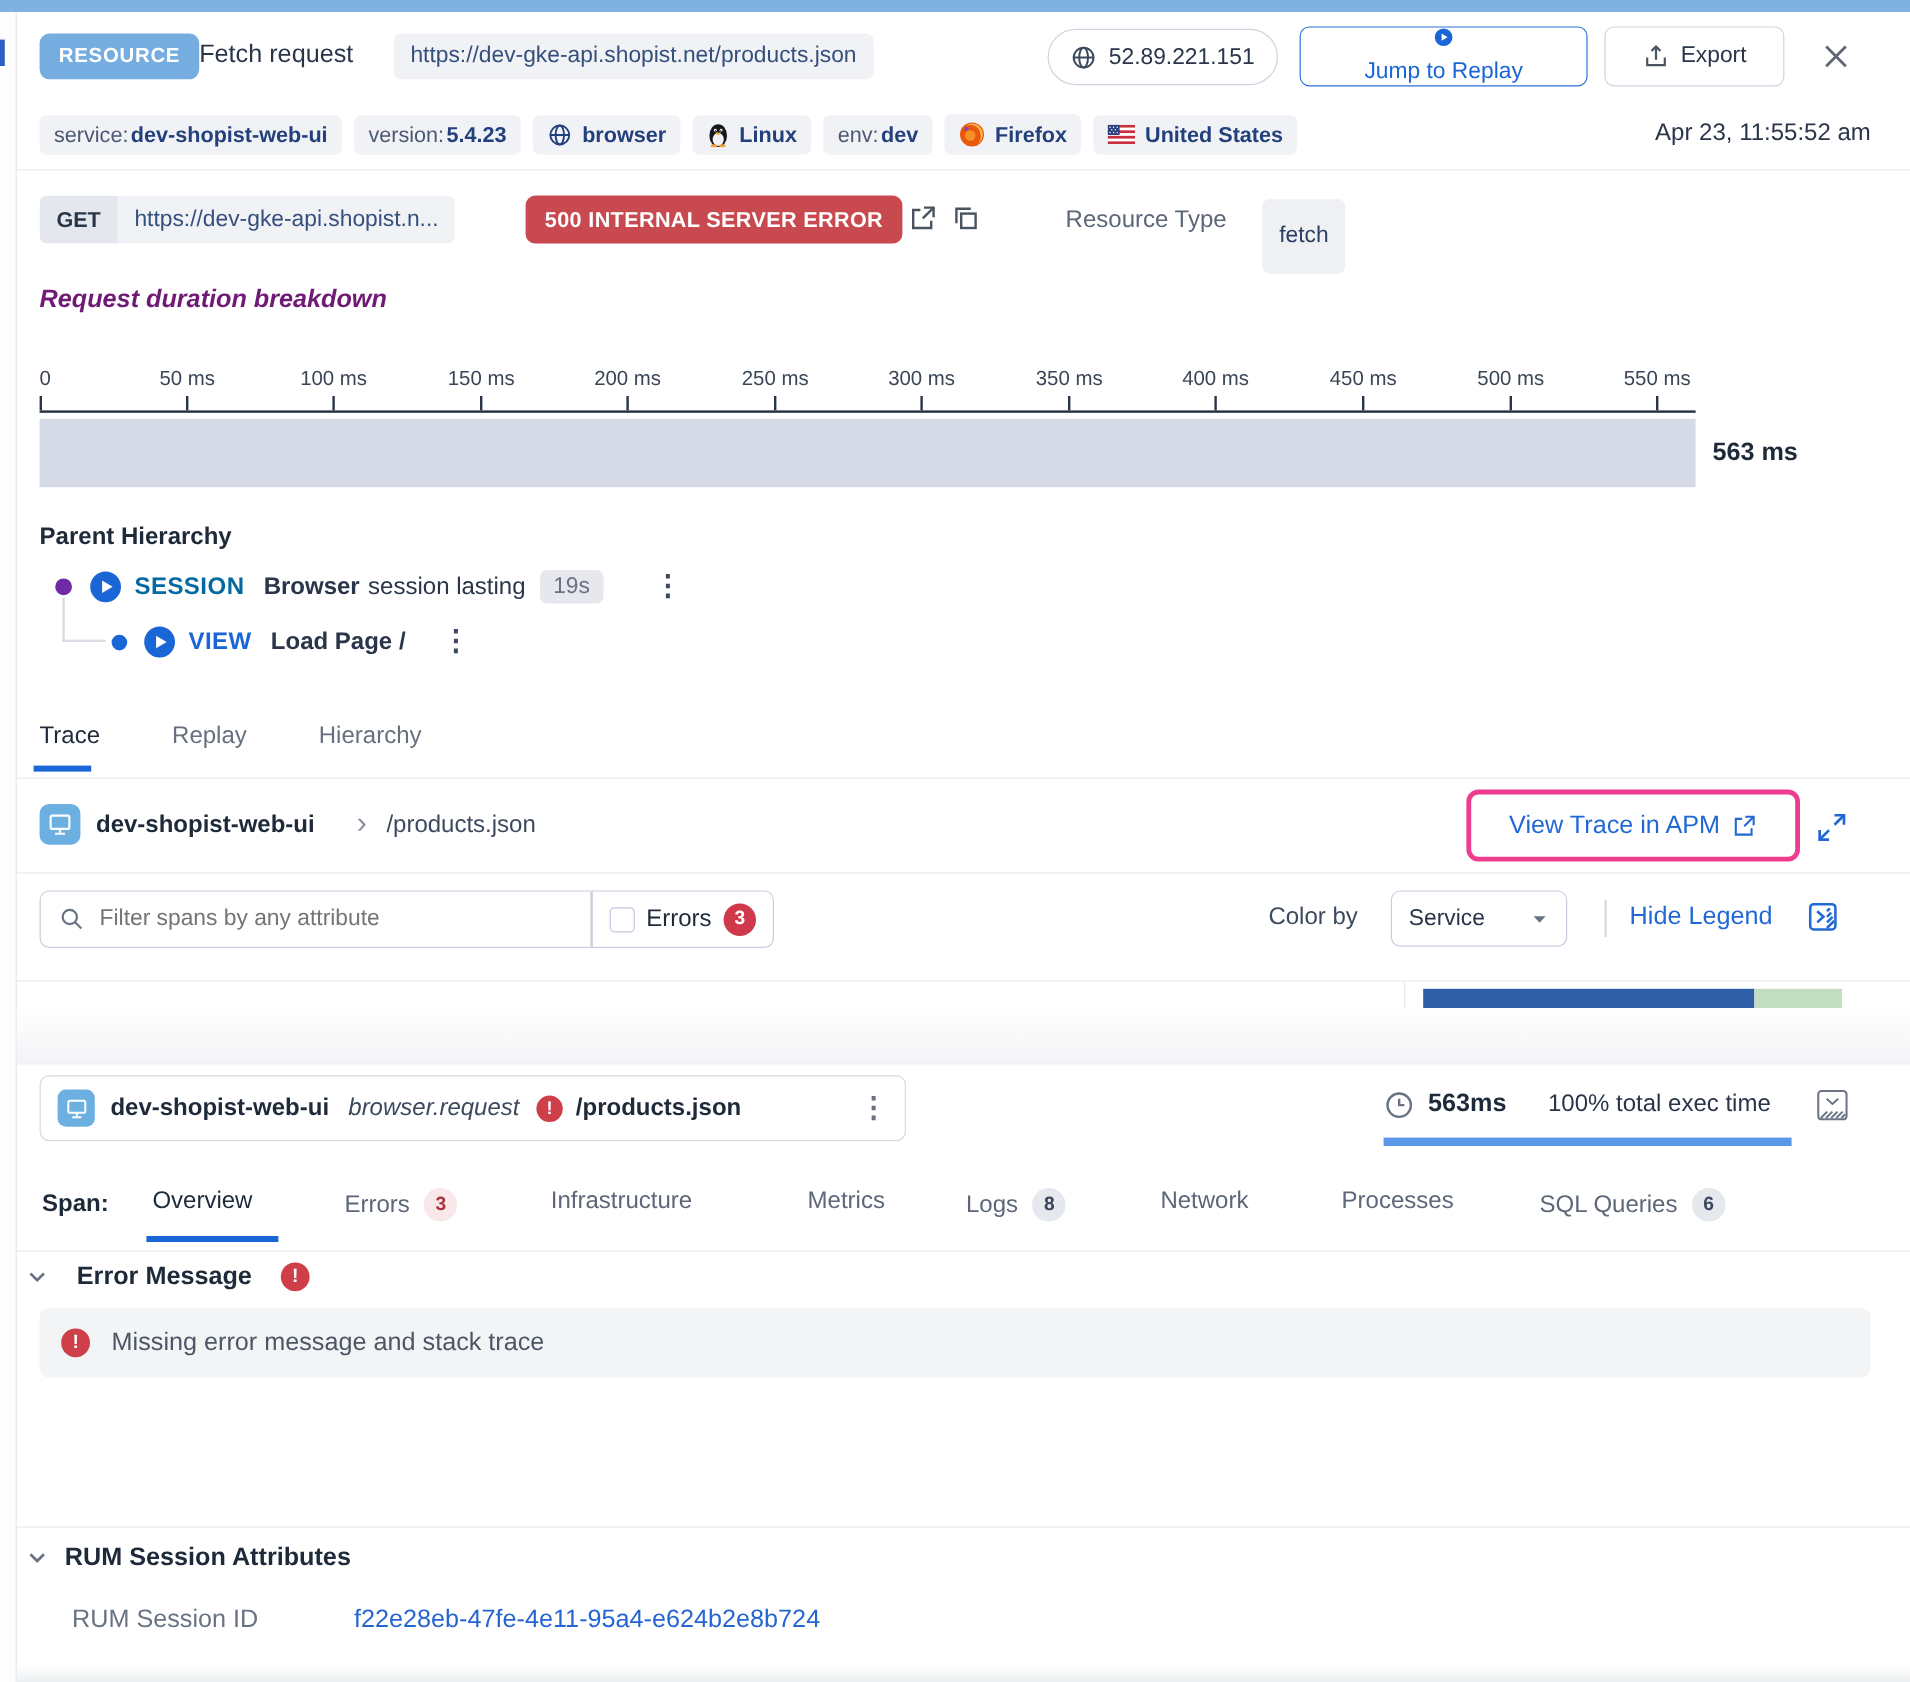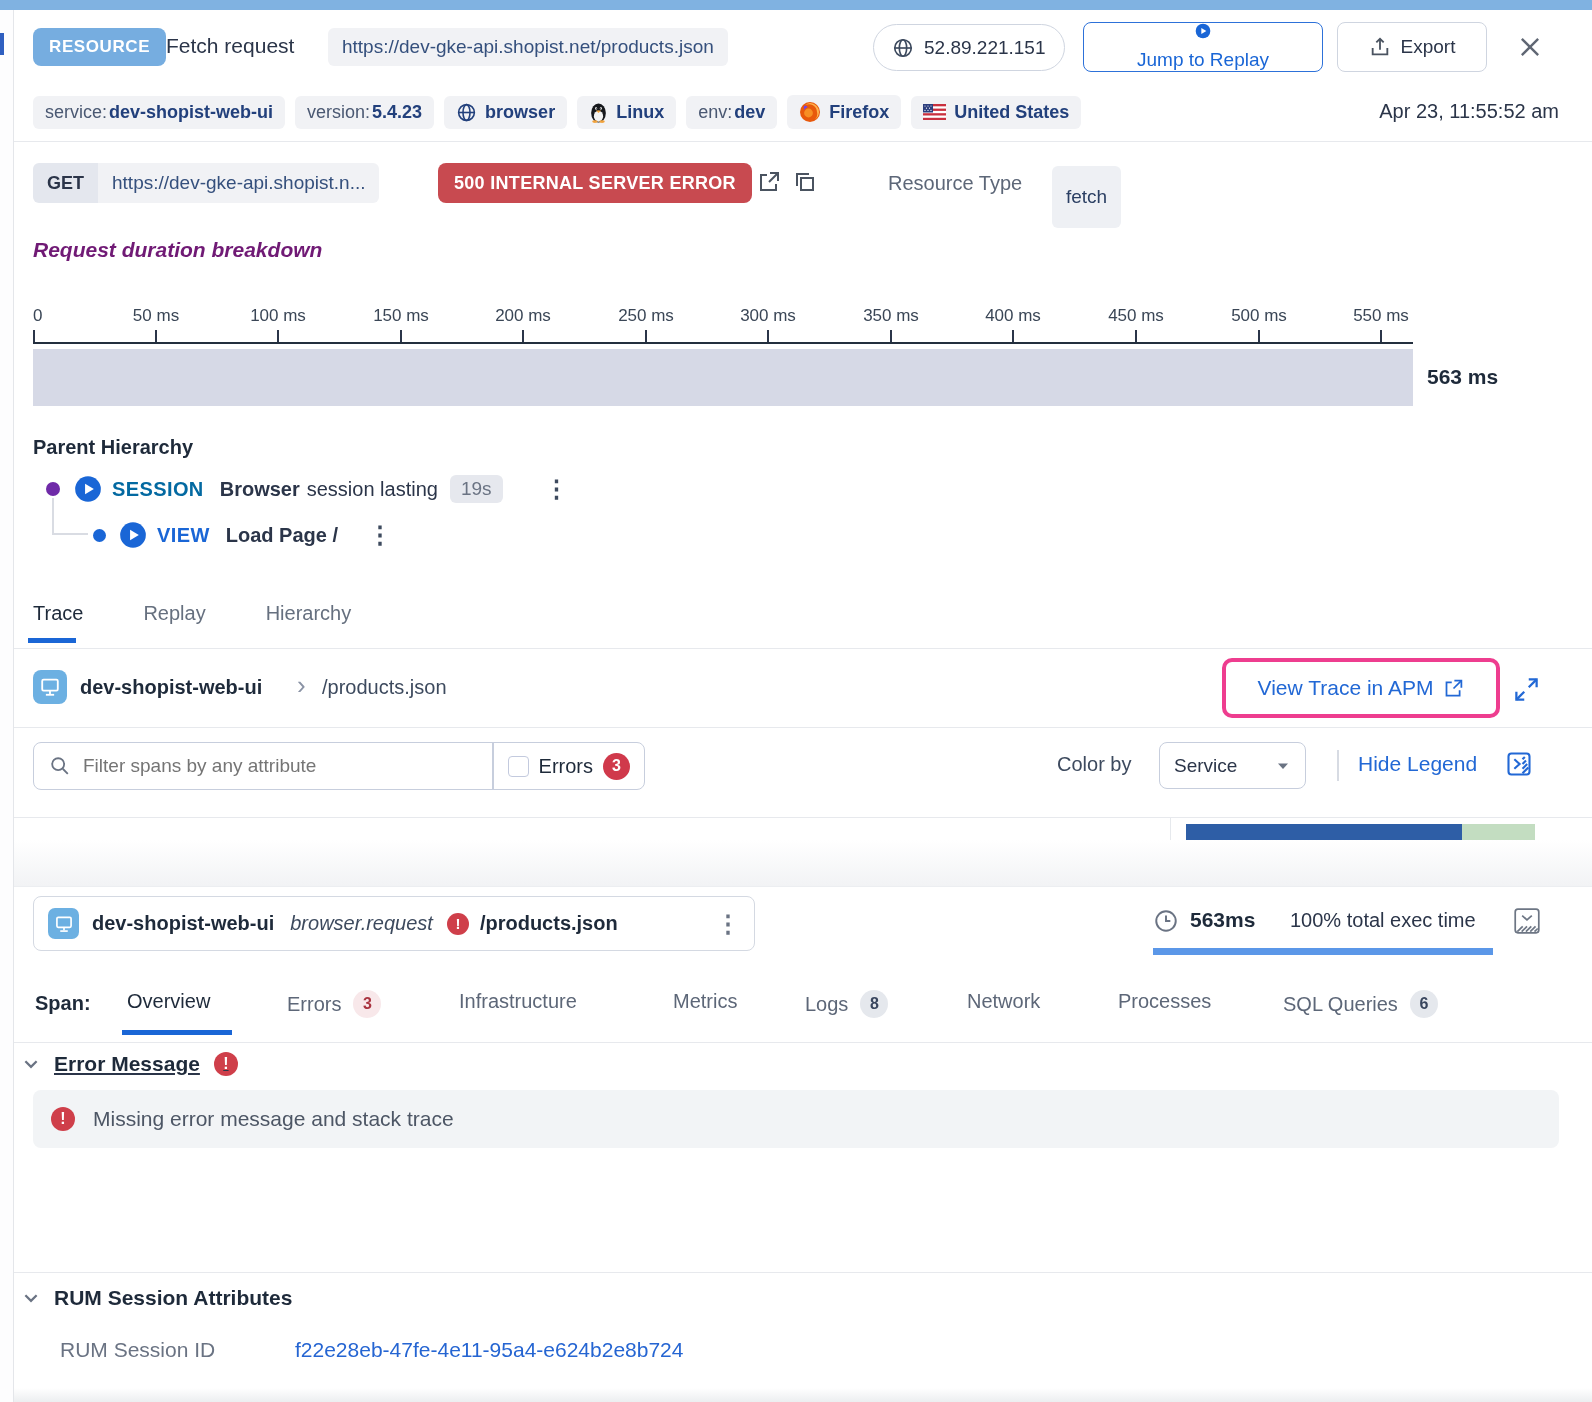--- a/index.html
+++ b/index.html
@@ -368,21 +368,21 @@
         <span>Processes</span>
       </span>
     <span class="span-tab" style="left:1283px;">
       <span>SQL Queries</span>
       <span class="badge-circle badge-soft badge-gray">6</span>
     </span>
   </div>
   <div class="abs" style="left:122px;top:1030px;width:110px;height:5px;background:#1a66d6;"></div>
   <div class="divider" style="top:1042px;"></div>
 
-  <div class="abs row" style="left:22px;top:1052px;gap:14px;text-decoration:underline;">
+  <div class="abs row" style="left:22px;top:1052px;gap:24px;">
     <svg width="18" height="18" viewBox="0 0 16 16" fill="none" stroke="#6a7383" stroke-width="2">
         <polyline points="3,5.5 8,10.5 13,5.5"></polyline>
       </svg>
     <span class="bold" style="font-size:21px;color:#1e2a3a;">Error Message</span>
     <span class="err-icon" style="width:24px;height:24px;font-size:16px;">!</span>
   </div>
   <div class="abs row" style="left:33px;top:1090px;width:1526px;height:58px;background:#f2f4f6;border-radius:8px;padding:0 18px;gap:18px;">
     <span class="err-icon" style="width:24px;height:24px;font-size:16px;flex:none;">!</span>
     <span style="font-size:21px;color:#4d5665;">Missing error message and stack trace</span>
   </div>

